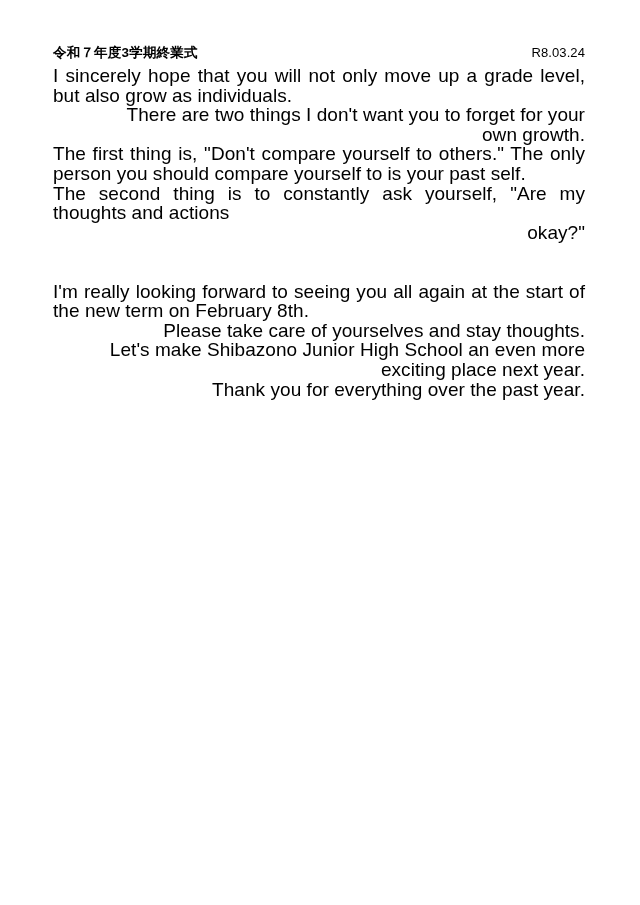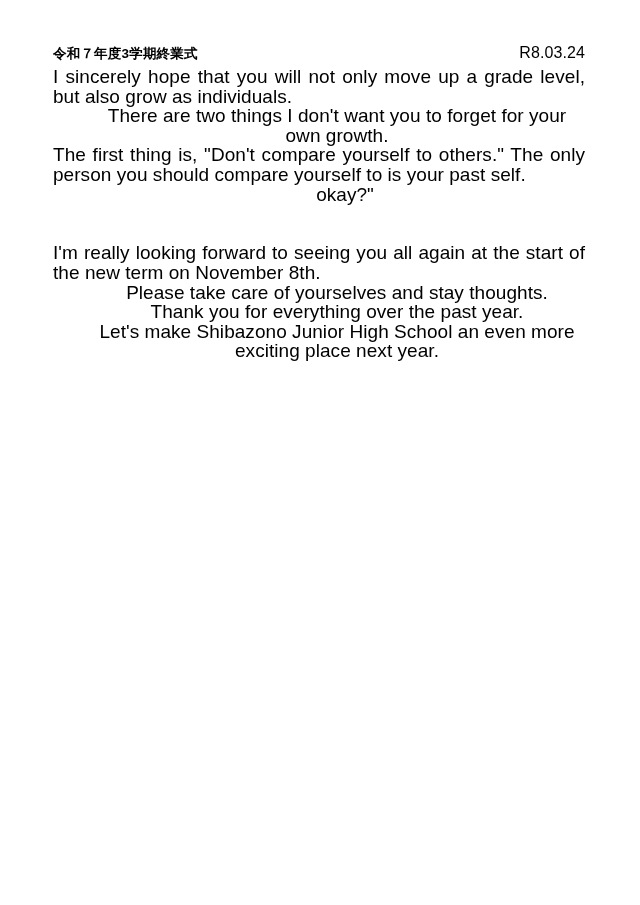--- a/index.html
+++ b/index.html
@@ -28,37 +28,37 @@
     justify-content: space-between;
     margin-bottom: 4px;
   }
   .doc-title {
     font-size: 13.5px;
     font-weight: bold;
     letter-spacing: 0.2px;
     white-space: nowrap;
   }
   .doc-date {
-    font-size: 16px;
+    font-size: 13px;
     font-weight: normal;
     letter-spacing: 0.1px;
     white-space: nowrap;
   }
   .body-text {
     font-size: 19px;
     line-height: 19.6px;
     letter-spacing: 0.05px;
   }
   .para {
     margin: 0;
     text-align: justify;
     text-justify: inter-word;
   }
   .para.nojustify {
-    text-align: center;
+    text-align: right;
     margin-left: 36px;
   }
   .spacer-line {
     height: 19.6px;
   }
   .blank-area {
     height: 1px;
   }
 </style>
 </head>
@@ -72,31 +72,32 @@
   </div>
 
   <div class="body-text">
 
     <p class="para">I sincerely hope that you will not only move up a grade level, but also grow as individuals.</p>
 
     <p class="para nojustify">There are two things I don't want you to forget for your own growth.</p>
 
     <p class="para">The first thing is, "Don't compare yourself to others." The only person you should compare yourself to is your past self.</p>
 
+    <p class="para">The second thing is to constantly ask yourself, "Are my thoughts and actions</p>
 
     <p class="para nojustify" style="padding-left:16px;">okay?"</p>
 
     <div class="spacer-line"></div>
     <div class="spacer-line"></div>
 
-    <p class="para">I'm really looking forward to seeing you all again at the start of the new term on November 8th.</p>
+    <p class="para">I'm really looking forward to seeing you all again at the start of the new term on February 8th.</p>
 
     <p class="para nojustify">Please take care of yourselves and stay thoughts.</p>
 
+    <p class="para nojustify">Let's make Shibazono Junior High School an even more exciting place next year.</p>
+
     <p class="para nojustify">Thank you for everything over the past year.</p>
-
-    <p class="para nojustify">Let's make Shibazono Junior High School an even more exciting place next year.</p>
 
   </div>
 
   <div class="blank-area"></div>
 
 </div>
 
 </body></html>

